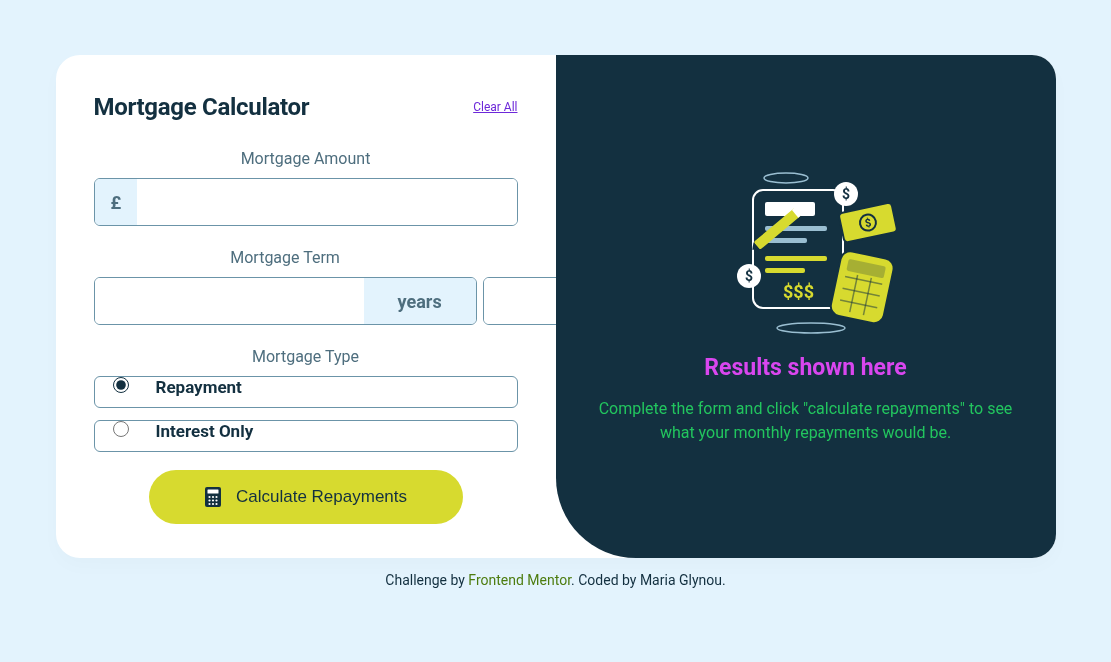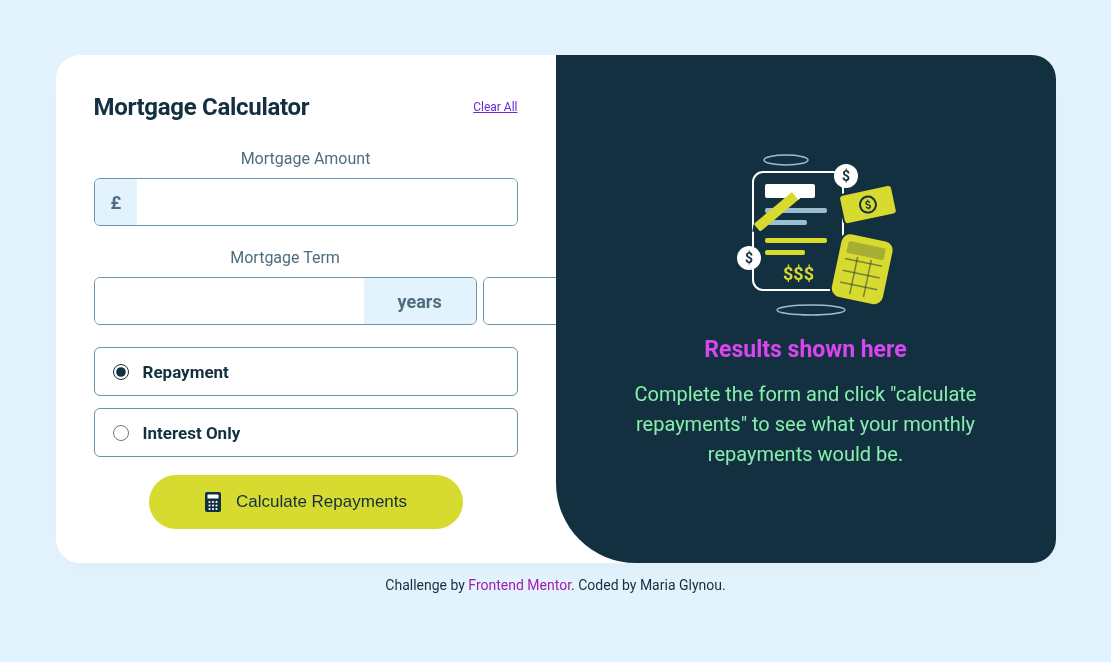--- a/index.html
+++ b/index.html
@@ -93,27 +93,26 @@
   .adorn.wide { padding: 0 34px; }
   .row2 {
     display: flex;
     gap: 6px;
   }
   .row2 .col { flex: 1; }
   .row2 .input-wrap { margin-bottom: 22px; }
   .radio-option {
     border: 1px solid #6b94a8;
     border-radius: 6px;
-    height: 49px;
-    display: flex;
-    align-items: center;
+    height: 32px;
+    display: flex;
     padding: 0 18px;
     margin-bottom: 12px;
     cursor: pointer;
-    gap: 14px;
+    gap: 27px;
   }
   .radio-option input[type=radio] {
     width: 16px;
     height: 16px;
     accent-color: #133040;
     cursor: pointer;
   }
   .radio-option .opt-label {
     font-size: 17px;
     font-weight: 700;
@@ -139,33 +138,33 @@
   }
   .calc-btn svg { flex-shrink: 0; }
   .results-title {
     color: #d946ef;
     font-size: 23px;
     font-weight: 700;
     margin-top: 8px;
     margin-bottom: 16px;
   }
   .results-desc {
-    color: #86efac;
-    font-size: 20px;
+    color: #22c55e;
+    font-size: 16px;
     line-height: 1.5;
     max-width: 420px;
   }
   .illus { margin-bottom: 8px; }
   .footer {
     margin-top: 14px;
     font-size: 14px;
     color: #133040;
   }
   .footer a {
-    color: #a21caf;
+    color: #4d7c0f;
     text-decoration: none;
   }
 </style>
 </head>
 <body>
 
 <div class="card">
   <div class="form-panel">
     <div class="header-row">
       <h1 class="title">Mortgage Calculator</h1>
@@ -188,20 +187,21 @@
       </div>
       <div class="col">
         <label class="field-label">Interest Rate</label>
         <div class="input-wrap">
           <input type="text" value="" style="">
           <span class="adorn wide">%</span>
         </div>
       </div>
     </div>
 
+    <label class="field-label">Mortgage Type</label>
     <label class="radio-option">
       <input type="radio" name="mtype" checked="" style="">
       <span class="opt-label">Repayment</span>
     </label>
     <label class="radio-option">
       <input type="radio" name="mtype" style="">
       <span class="opt-label">Interest Only</span>
     </label>
 
     <button class="calc-btn">

